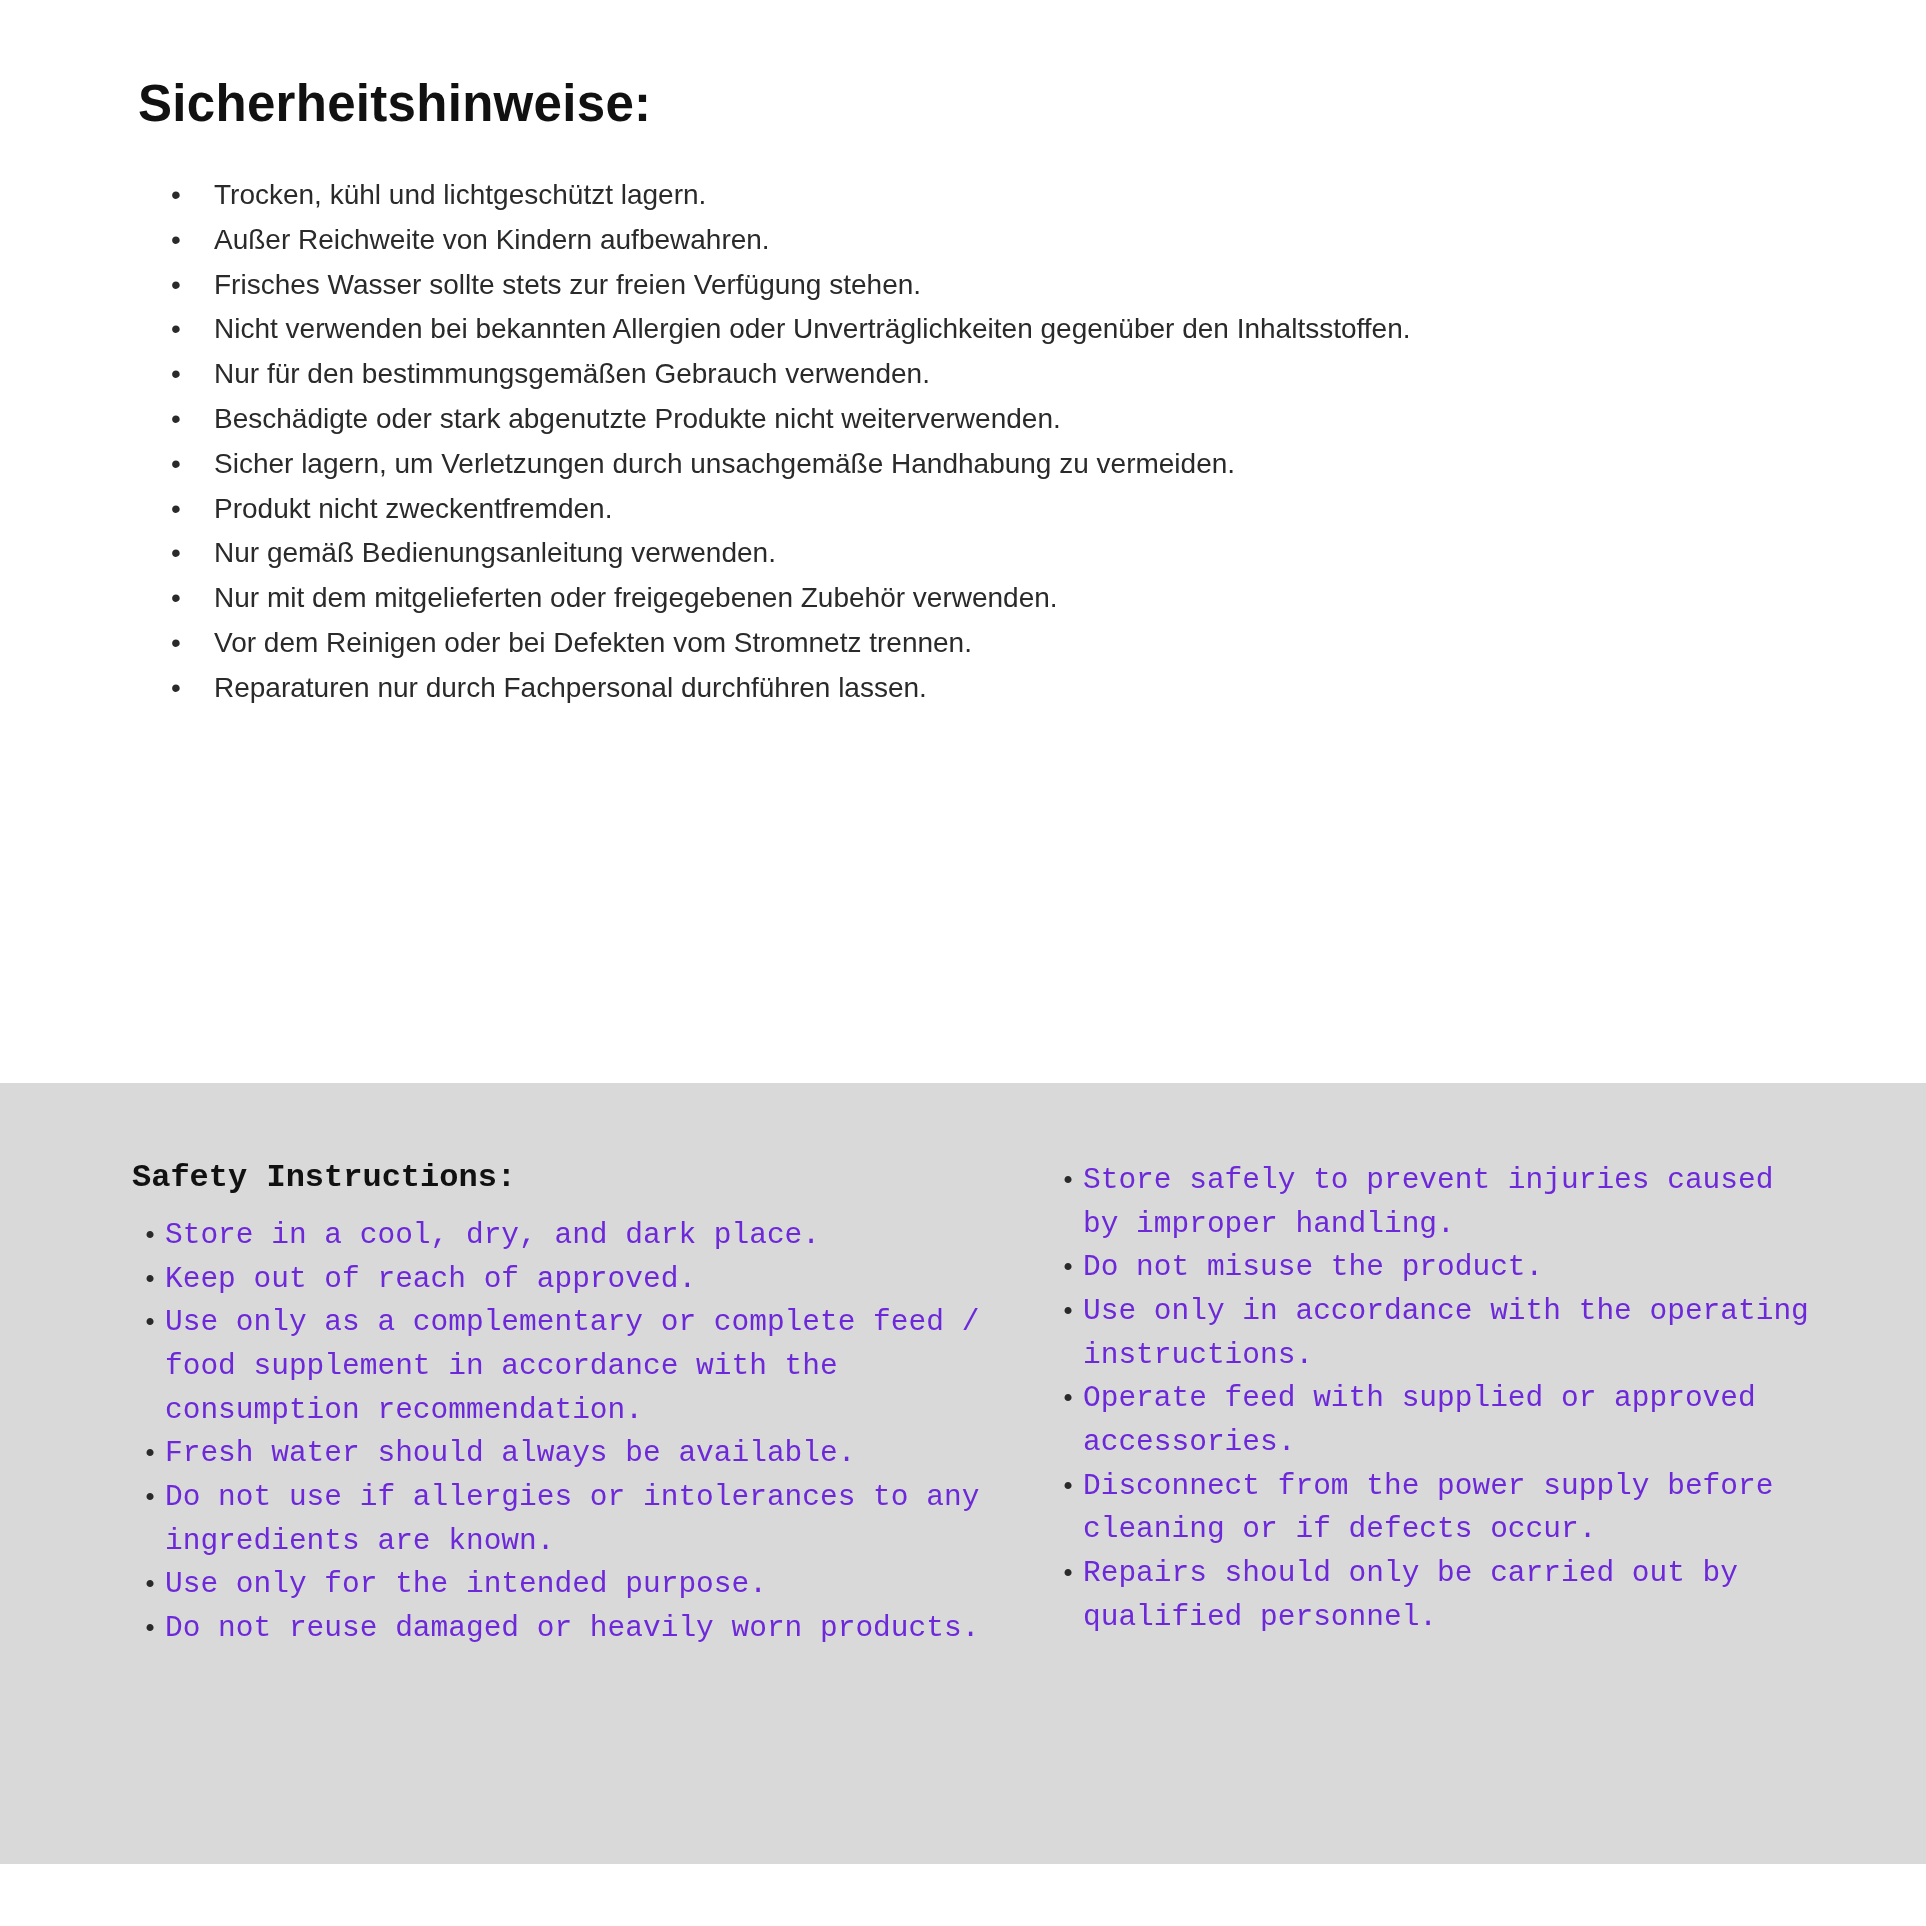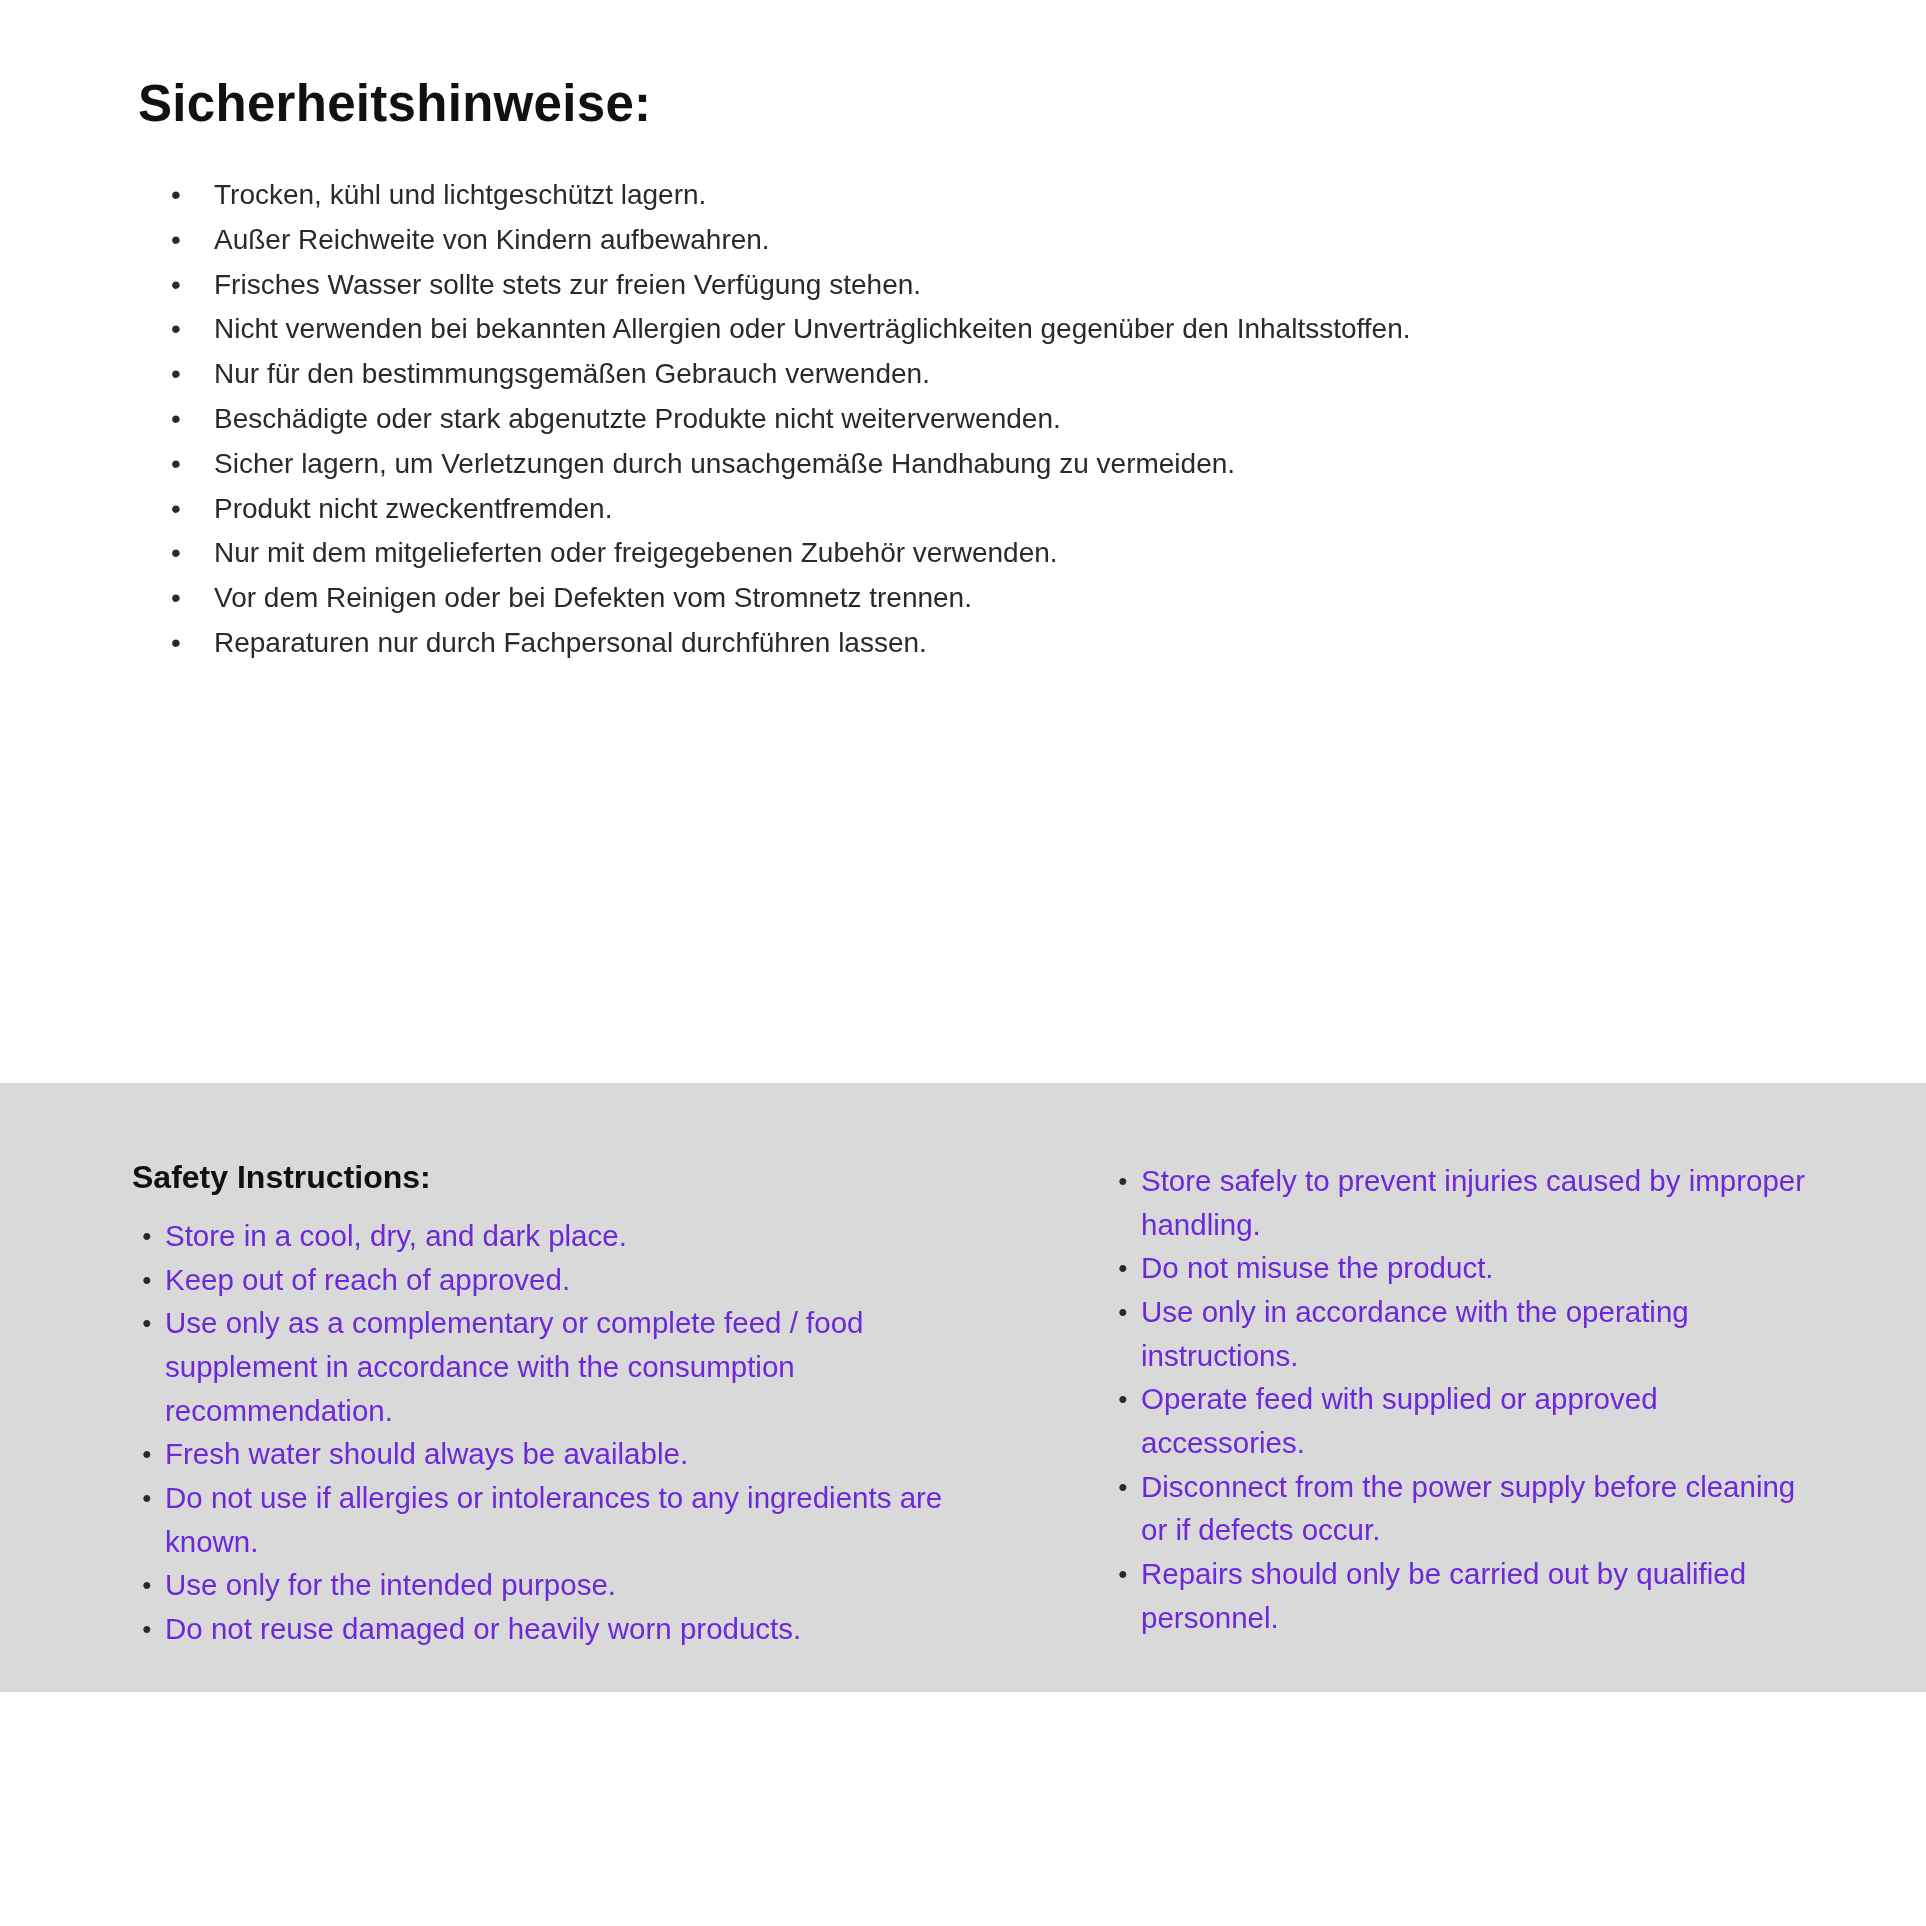--- a/index.html
+++ b/index.html
@@ -42,25 +42,26 @@
     content: "\2022";
     position: absolute;
     left: 33px;
     top: 0;
     color: #2a2a2a;
   }
 
   
   .english-section {
     background: #d9d9d9;
-    height: 609px;
+    height: 781px;
     box-sizing: border-box;
     padding: 76px 109px 0 132px;
     display: flex;
-    gap: 84px;
+    gap: 26px;
+    font-family: Liberation Mono, monospace;
   }
   .english-col { box-sizing: border-box; }
   .english-col.left { width: 892px; flex: 0 0 auto; }
   .english-col.right { flex: 1 1 auto; }
   .english-title {
     font-size: 32px;
     font-weight: 700;
     color: #111111;
     margin: 0 0 18px 0;
   }
@@ -90,20 +91,21 @@
     <h1 class="german-title">Sicherheitshinweise:</h1>
     <ul class="bullet-list">
       <li>Trocken, kühl und lichtgeschützt lagern.</li>
       <li>Außer Reichweite von Kindern aufbewahren.</li>
       <li>Frisches Wasser sollte stets zur freien Verfügung stehen.</li>
       <li>Nicht verwenden bei bekannten Allergien oder Unverträglichkeiten gegenüber den Inhaltsstoffen.</li>
       <li>Nur für den bestimmungsgemäßen Gebrauch verwenden.</li>
       <li>Beschädigte oder stark abgenutzte Produkte nicht weiterverwenden.</li>
       <li>Sicher lagern, um Verletzungen durch unsachgemäße Handhabung zu vermeiden.</li>
       <li>Produkt nicht zweckentfremden.</li>
+      <li>Nur gemäß Bedienungsanleitung verwenden.</li>
       <li>Nur mit dem mitgelieferten oder freigegebenen Zubehör verwenden.</li>
       <li>Vor dem Reinigen oder bei Defekten vom Stromnetz trennen.</li>
       <li>Reparaturen nur durch Fachpersonal durchführen lassen.</li>
     </ul>
   </section>
 
   <section class="english-section">
     <div class="english-col left">
       <h2 class="english-title">Safety Instructions:</h2>
       <ul class="bullet-list">

